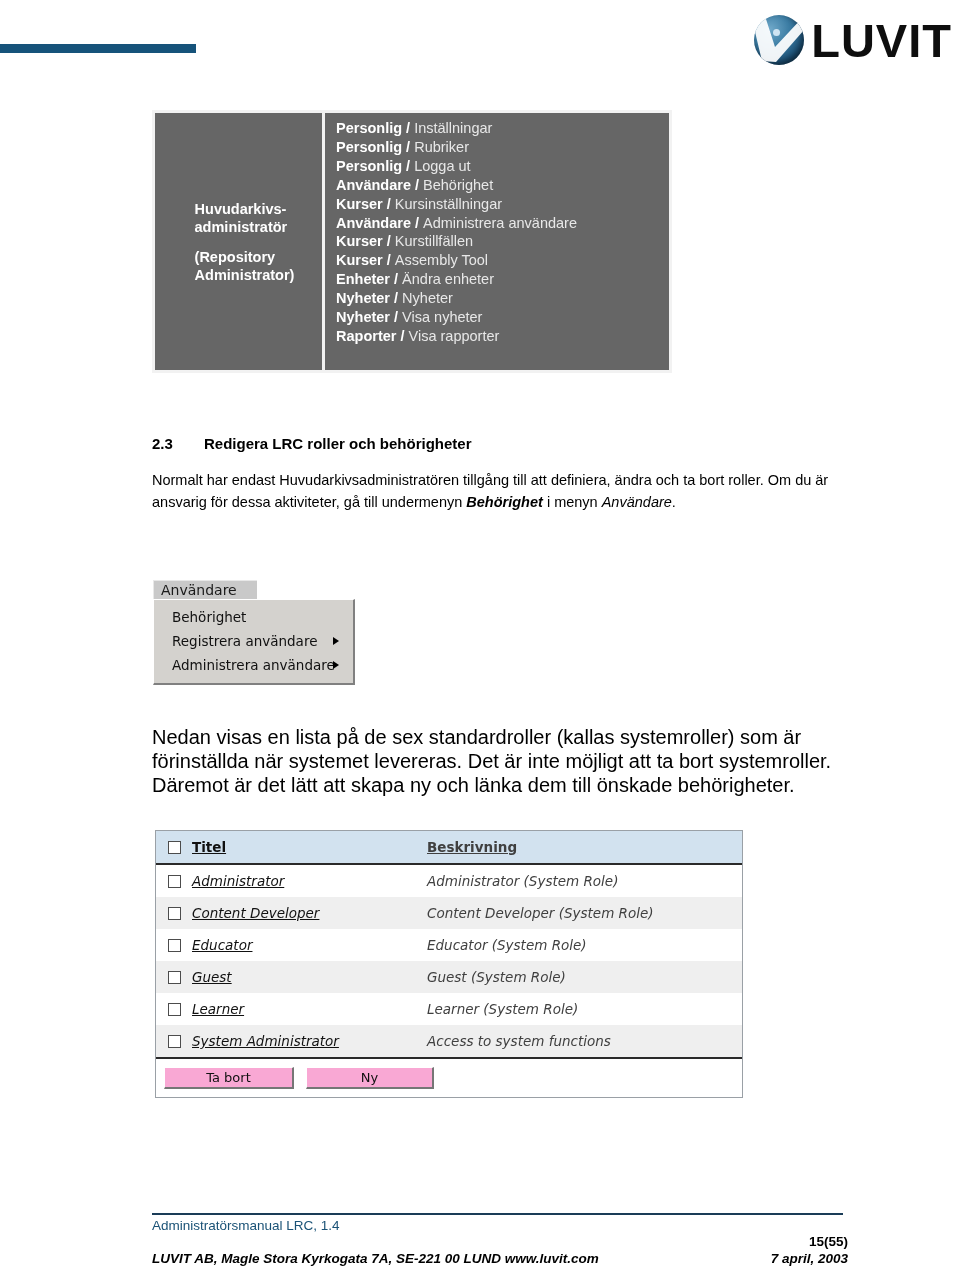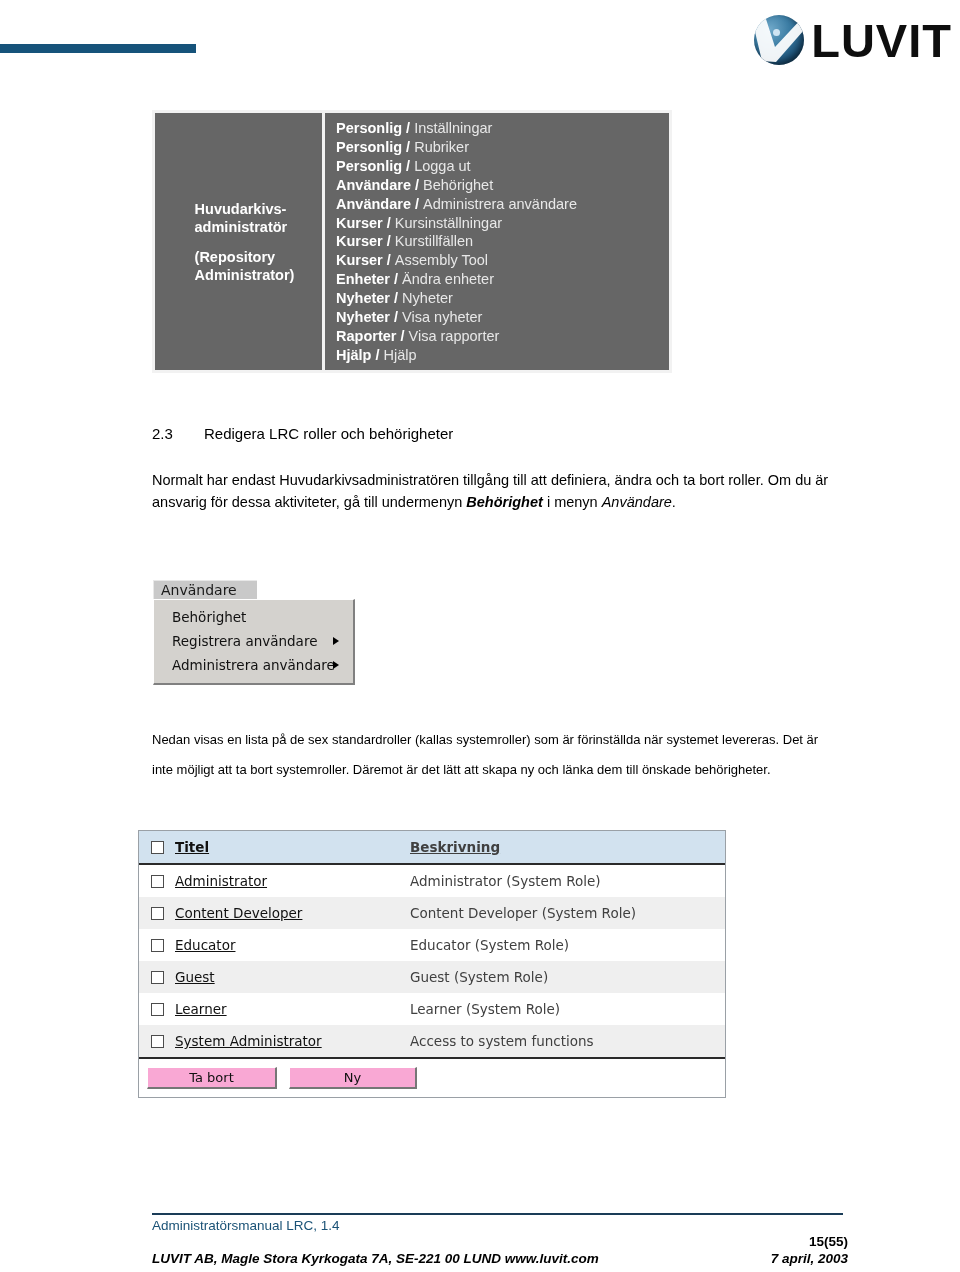--- a/index.html
+++ b/index.html
@@ -103,23 +103,23 @@
     font-size: 14.5px;
     line-height: 18.9px;
     white-space: nowrap;
   }
   .role-line b { color: #ffffff; font-weight: bold; }
   .role-line .sep { color: #ffffff; font-weight: bold; }
 
   
   #section-heading {
     position: absolute;
-    left: 152px; top: 425px;
+    left: 152px; top: 435px;
     font-size: 15px;
-    font-weight: normal;
+    font-weight: bold;
     color: #000;
     white-space: nowrap;
   }
   #section-heading .num { display: inline-block; width: 52px; }
 
   
   #para-1 {
     position: absolute;
     left: 152px; top: 470px;
     width: 686px;
@@ -174,29 +174,29 @@
     border-left: 6px solid #000;
     border-top: 4.5px solid transparent;
     border-bottom: 4.5px solid transparent;
   }
 
   
   #para-2 {
     position: absolute;
     left: 152px; top: 725px;
     width: 688px;
-    font-size: 13px;
-    line-height: 30px;
+    font-size: 20px;
+    line-height: 24px;
     color: #000;
   }
 
   
   #table-shot {
     position: absolute;
-    left: 138px; top: 830px;
+    left: 155px; top: 830px;
     width: 588px;
     border: 1px solid #9aa0a6;
     box-sizing: border-box;
     background: #ffffff;
     font-family: "DejaVu Sans", sans-serif;
   }
   #table-head {
     display: flex;
     align-items: center;
     height: 32px;
@@ -233,20 +233,21 @@
     font-weight: bold;
   }
   #table-head .cell-title span,
   #table-head .cell-desc span {
     text-decoration: underline;
   }
   .table-row {
     display: flex;
     align-items: center;
     height: 32px;
+    font-style: italic;
   }
   .table-row.odd { background: #ffffff; }
   .table-row.even { background: #efefef; }
   .table-row .cell-title span { text-decoration: underline; }
   #table-footer {
     border-top: 2px solid #2a2a2a;
     height: 38px;
     display: flex;
     align-items: center;
     padding-left: 8px;
@@ -336,29 +337,28 @@
         <span>(Repository</span><br>
         <span>Administrator)</span>
       </div>
     </div>
     <div id="role-right">
 
     <div class="role-line"><b>Personlig</b><span class="sep"> / </span><span>Inställningar</span></div>
         <div class="role-line"><b>Personlig</b><span class="sep"> / </span><span>Rubriker</span></div>
         <div class="role-line"><b>Personlig</b><span class="sep"> / </span><span>Logga ut</span></div>
         <div class="role-line"><b>Användare</b><span class="sep"> / </span><span>Behörighet</span></div>
+        <div class="role-line"><b>Kurser</b><span class="sep"> / </span><span>Kursinställningar</span></div>
         <div class="role-line"><b>Användare</b><span class="sep"> / </span><span>Administrera användare</span></div>
-        <div class="role-line"><b>Kurser</b><span class="sep"> / </span><span>Kursinställningar</span></div>
         <div class="role-line"><b>Kurser</b><span class="sep"> / </span><span>Kurstillfällen</span></div>
         <div class="role-line"><b>Kurser</b><span class="sep"> / </span><span>Assembly Tool</span></div>
         <div class="role-line"><b>Enheter</b><span class="sep"> / </span><span>Ändra enheter</span></div>
         <div class="role-line"><b>Nyheter</b><span class="sep"> / </span><span>Nyheter</span></div>
         <div class="role-line"><b>Nyheter</b><span class="sep"> / </span><span>Visa nyheter</span></div>
         <div class="role-line"><b>Raporter</b><span class="sep"> / </span><span>Visa rapporter</span></div>
-        <div class="role-line"><b>Hjälp</b><span class="sep"> / </span><span>Hjälp</span></div>
       </div>
   </div>
 </div>
 
 <div id="section-heading">
   <span class="num">2.3</span><span>Redigera LRC roller och behörigheter</span>
 </div>
 
 <div id="para-1">
   <span>Normalt har endast Huvudarkivsadministratören tillgång till att definiera, ändra och ta bort roller. Om du är ansvarig för dessa aktiviteter, gå till undermenyn </span><span class="bi">Behörighet</span><span> i menyn </span><span class="it">Användare</span><span>.</span>

